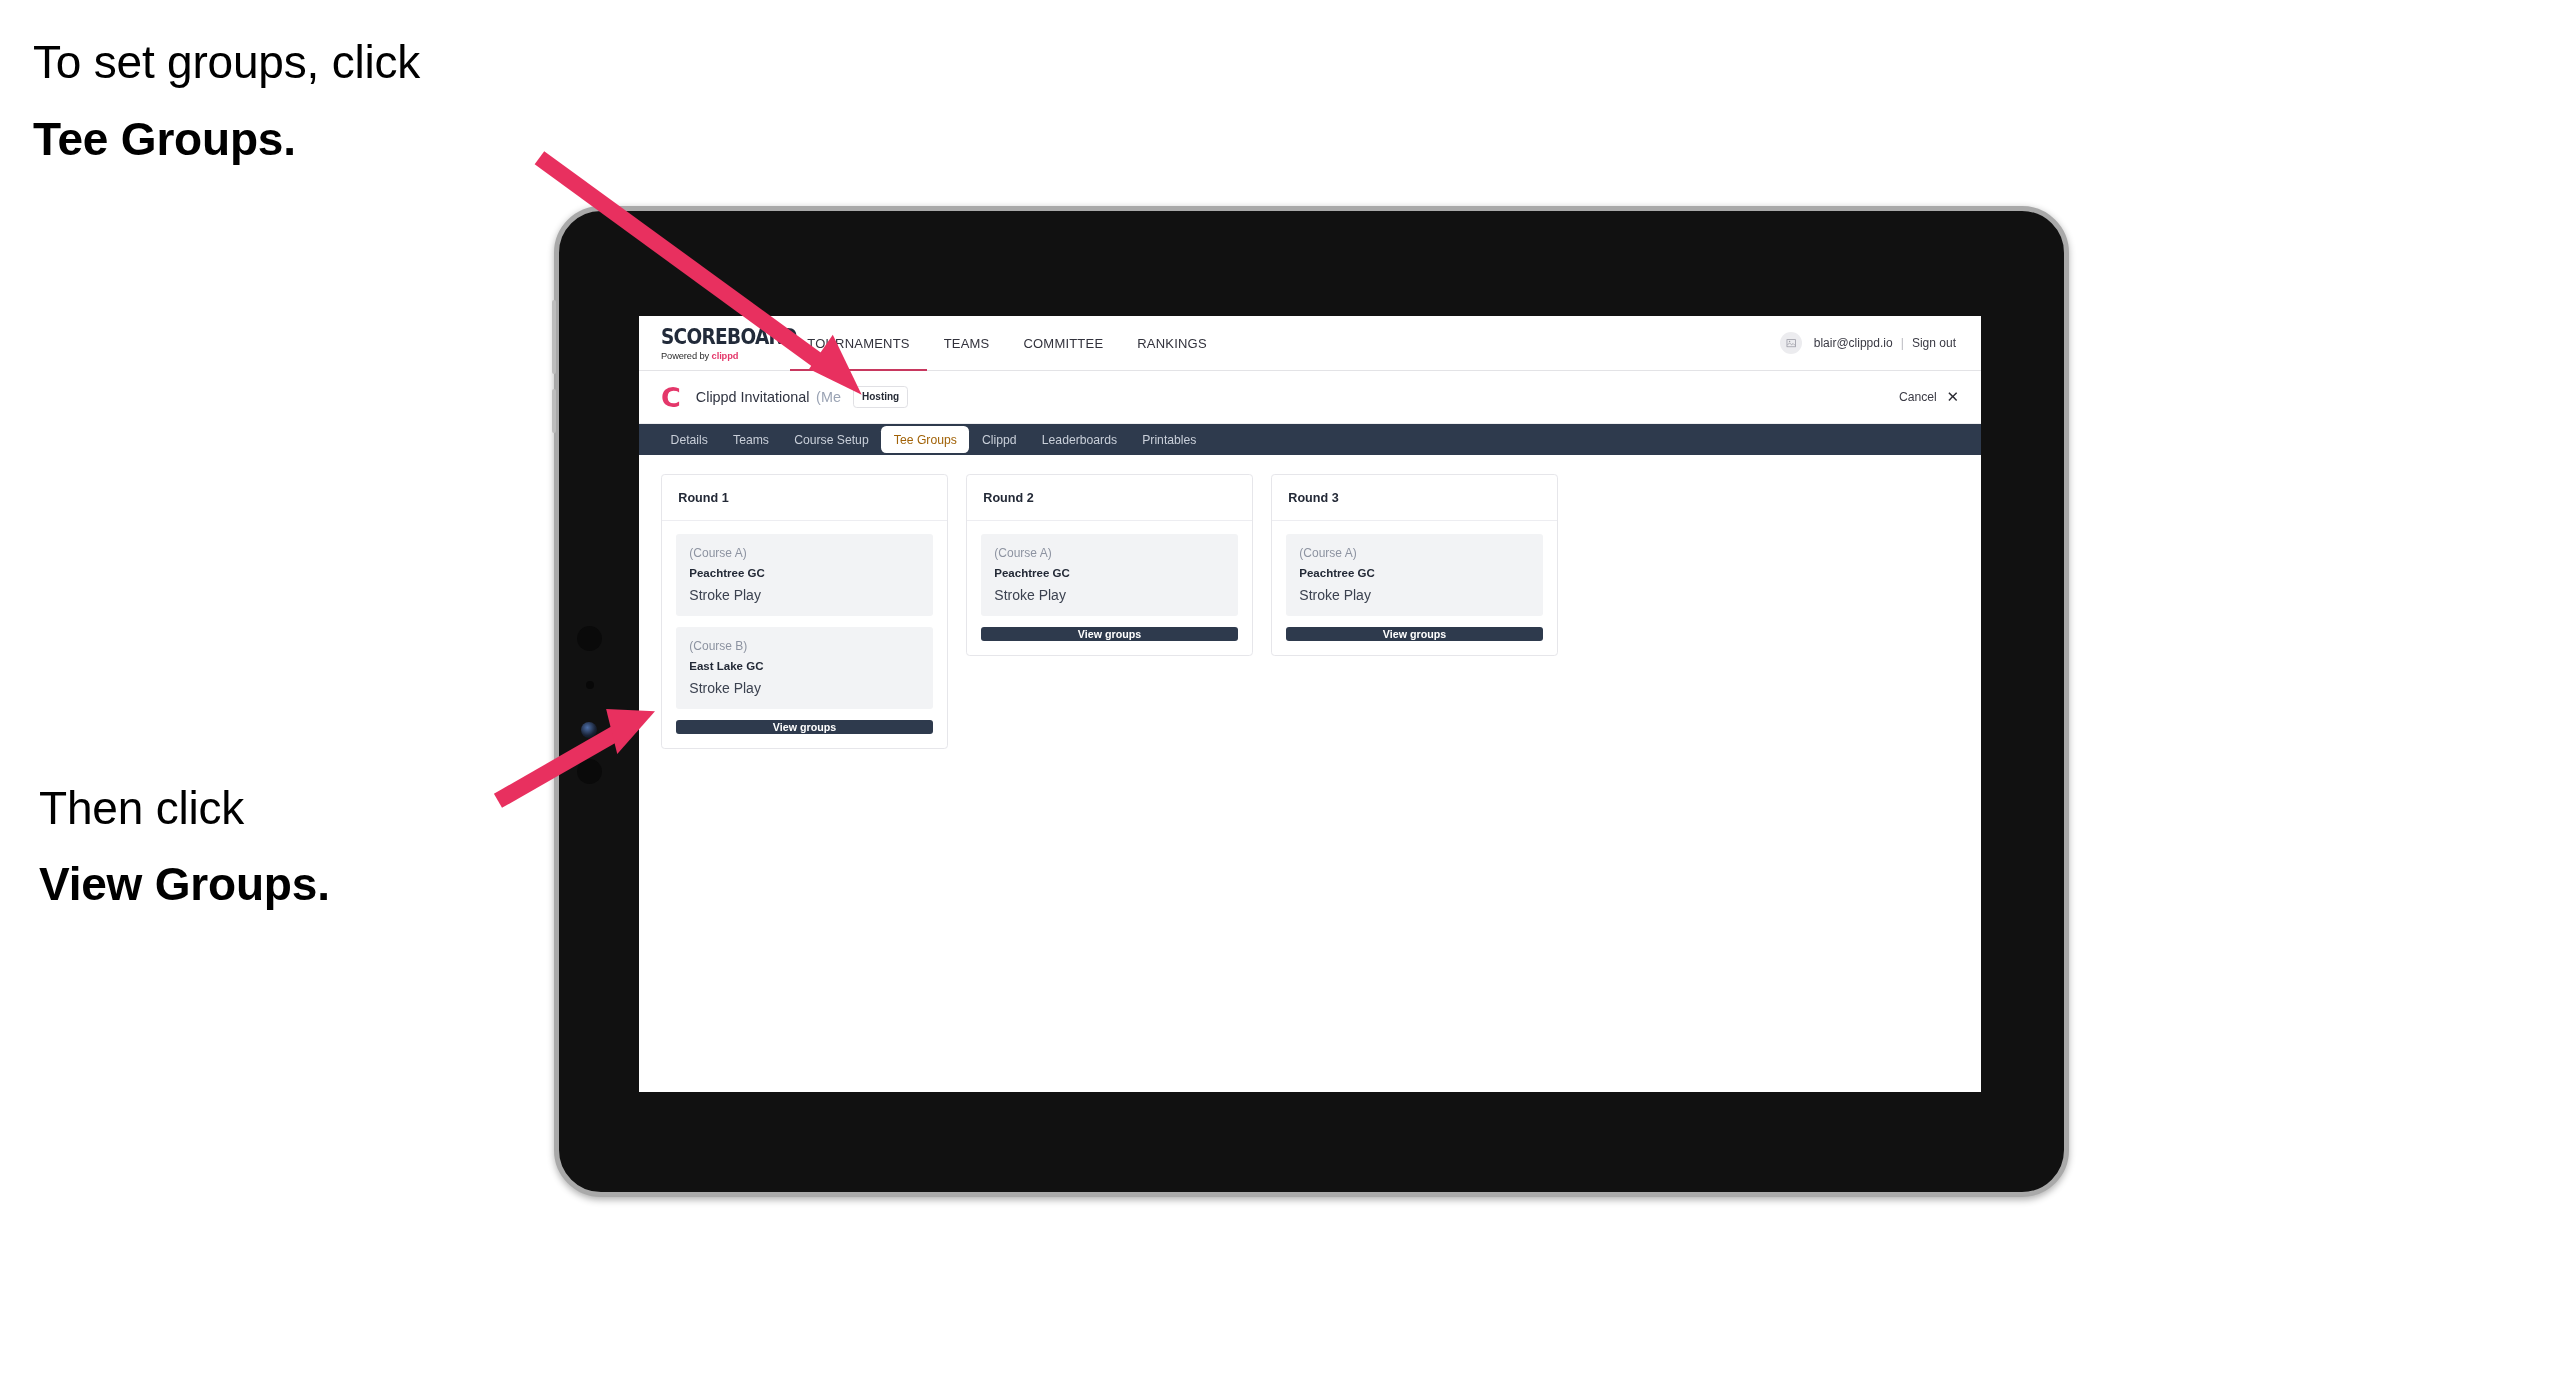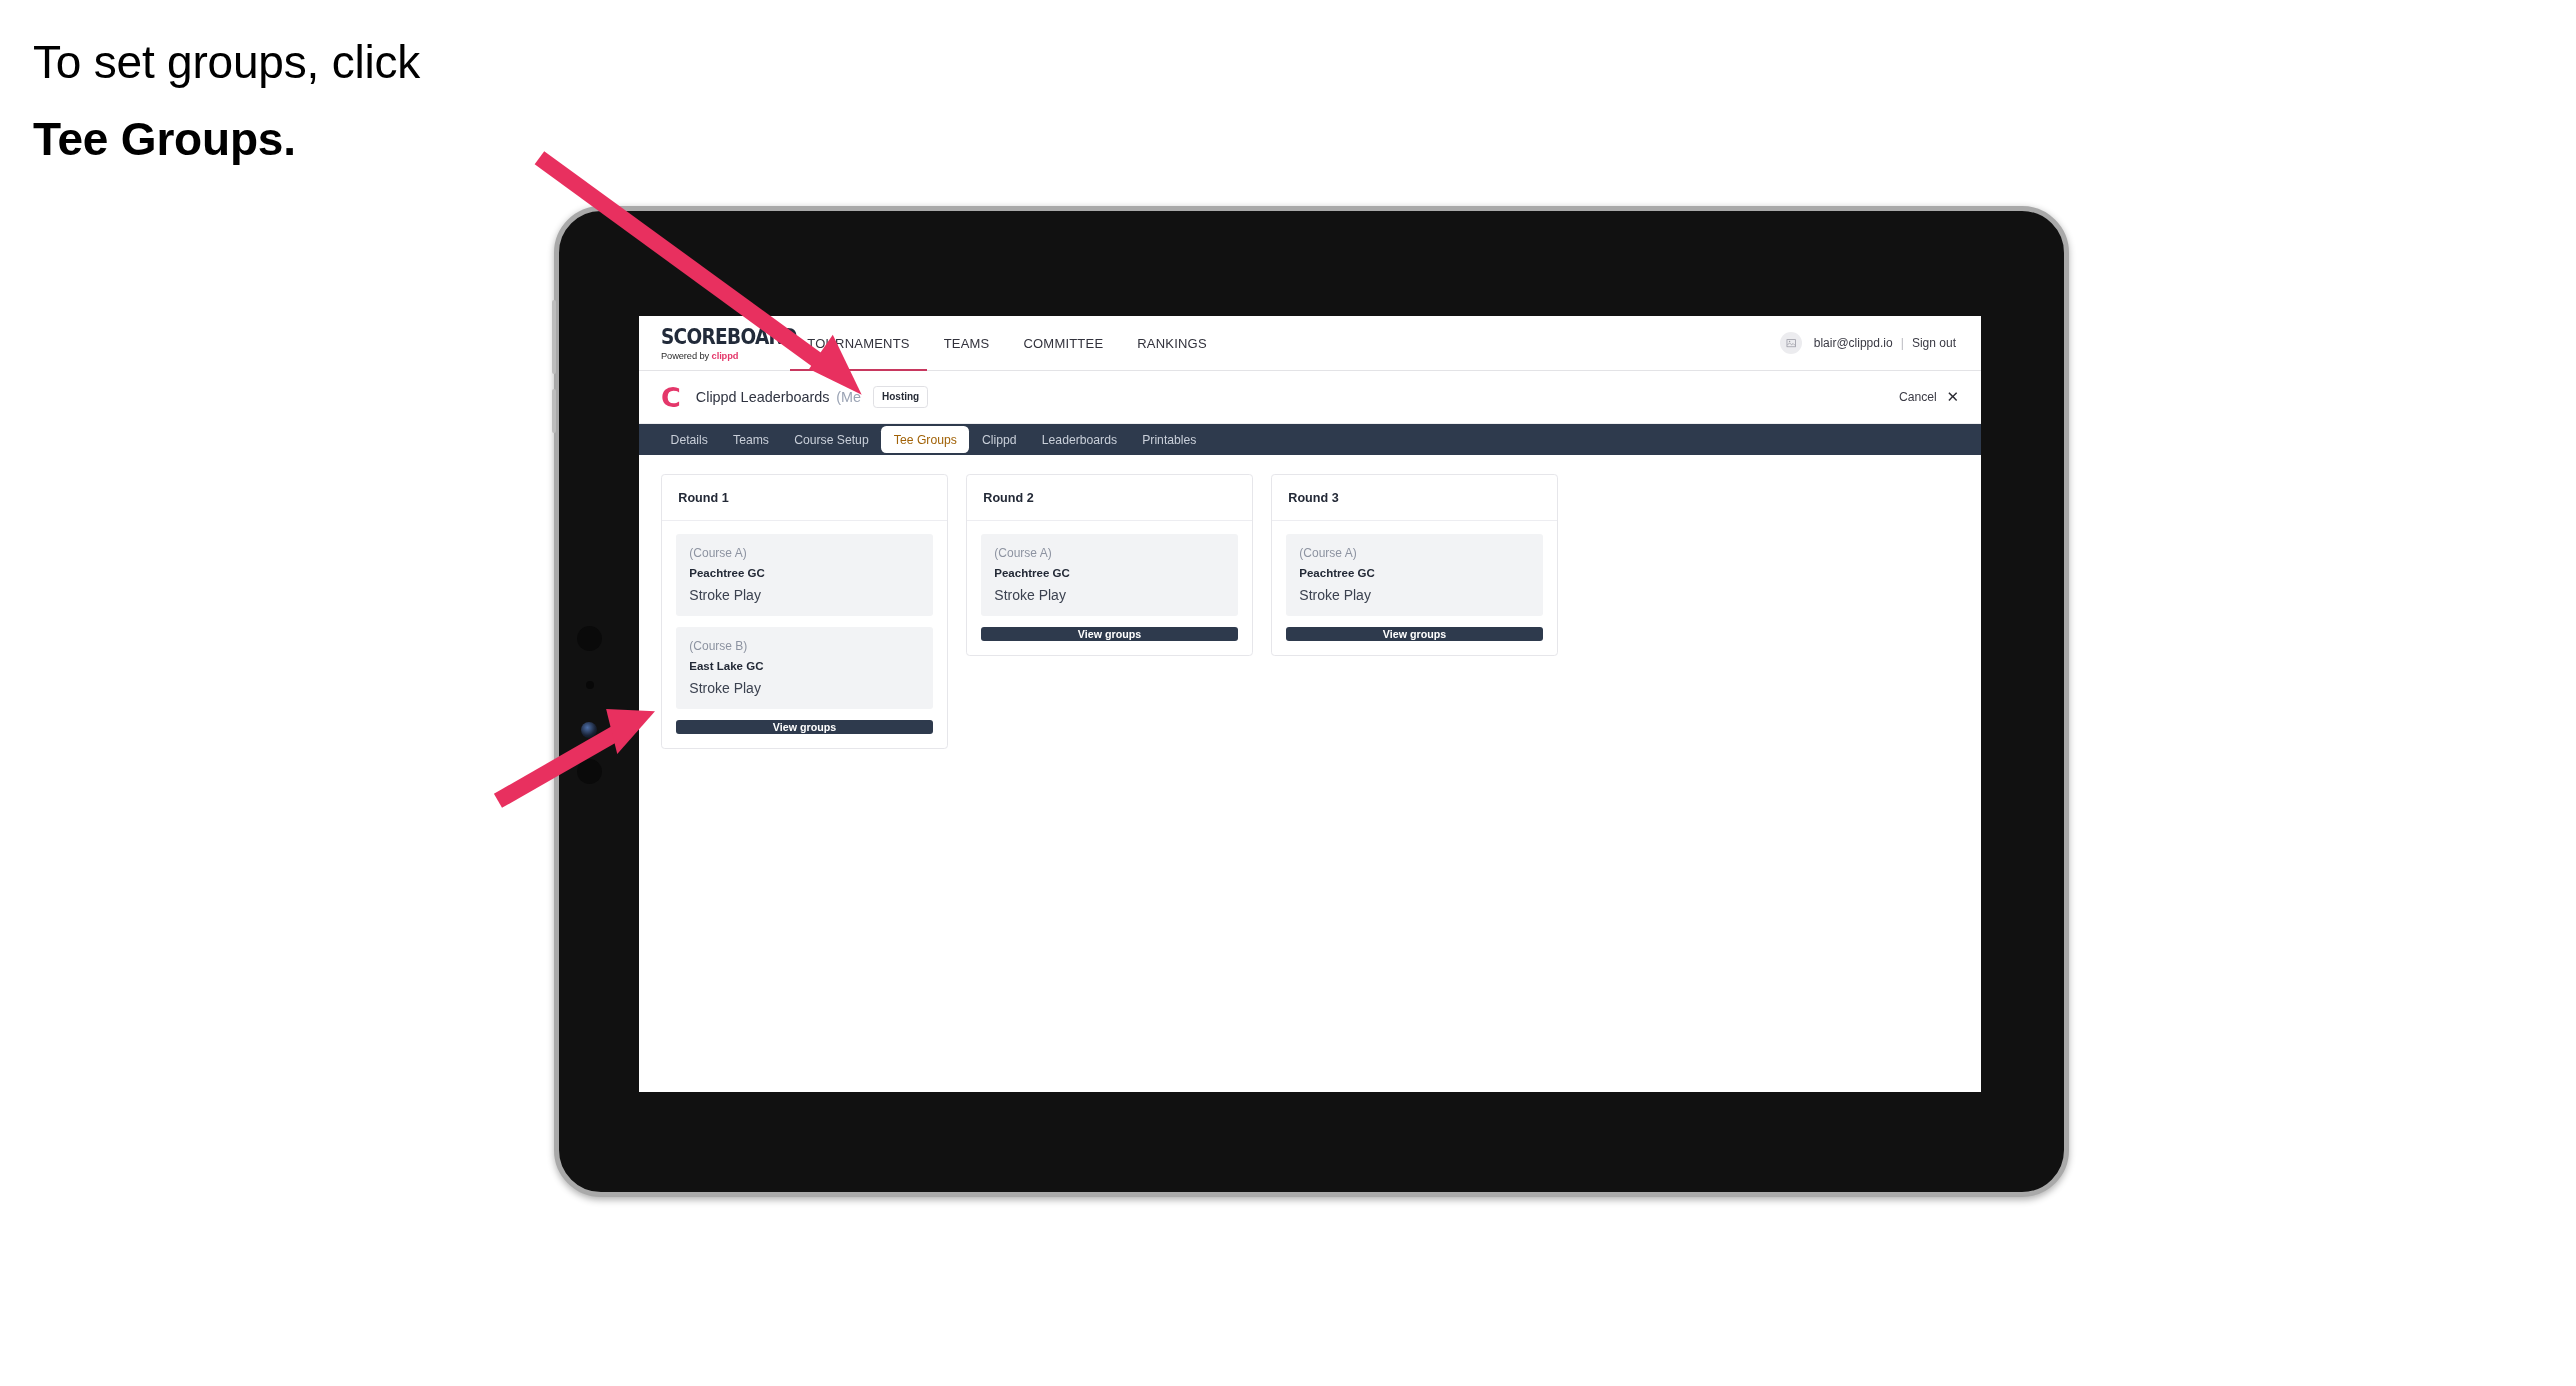--- a/index.html
+++ b/index.html
@@ -249,20 +249,24 @@
 </head>
 <body>
 
 <div id="stage">
 
   <div class="caption" id="caption-top">
     <span class="line1">To set groups, click</span>
     <span class="line2">Tee Groups.</span>
   </div>
 
+  <div class="caption" id="caption-bottom">
+    <span class="line1">Then click</span>
+    <span class="line2">View Groups.</span>
+  </div>
 
   <div id="tablet">
 
     <div id="edge-left-top"></div>
     <div id="edge-left-top2"></div>
 
     <div class="bezel-btn" id="cam-top"></div>
     <div class="bezel-btn" id="cam-dot"></div>
     <div class="bezel-btn" id="cam-lens"></div>
     <div class="bezel-btn" id="cam-bottom"></div>
@@ -300,21 +304,21 @@
             </svg>
           </div>
           <span>blair@clippd.io</span>
           <span class="sep">|</span>
           <span id="signout">Sign out</span>
         </div>
       </div>
 
       <div id="titlebar">
         <div id="clippd-c">C</div>
-        <div id="tourn-name">Clippd Leaderboards</div>
+        <div id="tourn-name">Clippd Invitational</div>
         <div id="tourn-div">(Me</div>
         <div id="hosting-badge">Hosting</div>
         <div id="cancel-btn">
           <span>Cancel</span>
           <span id="cancel-x">✕</span>
         </div>
       </div>
 
       <div id="tabbar">
         <div class="tab">

